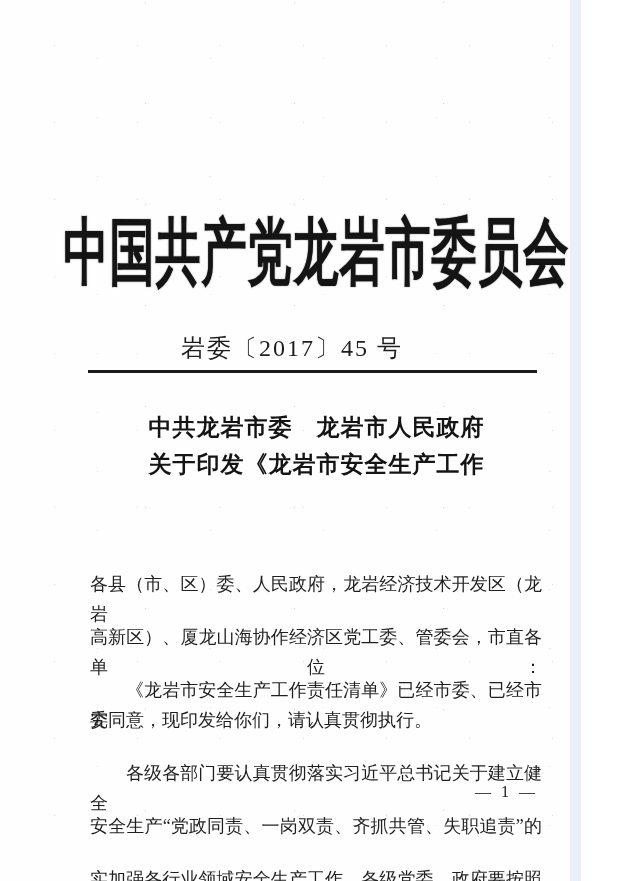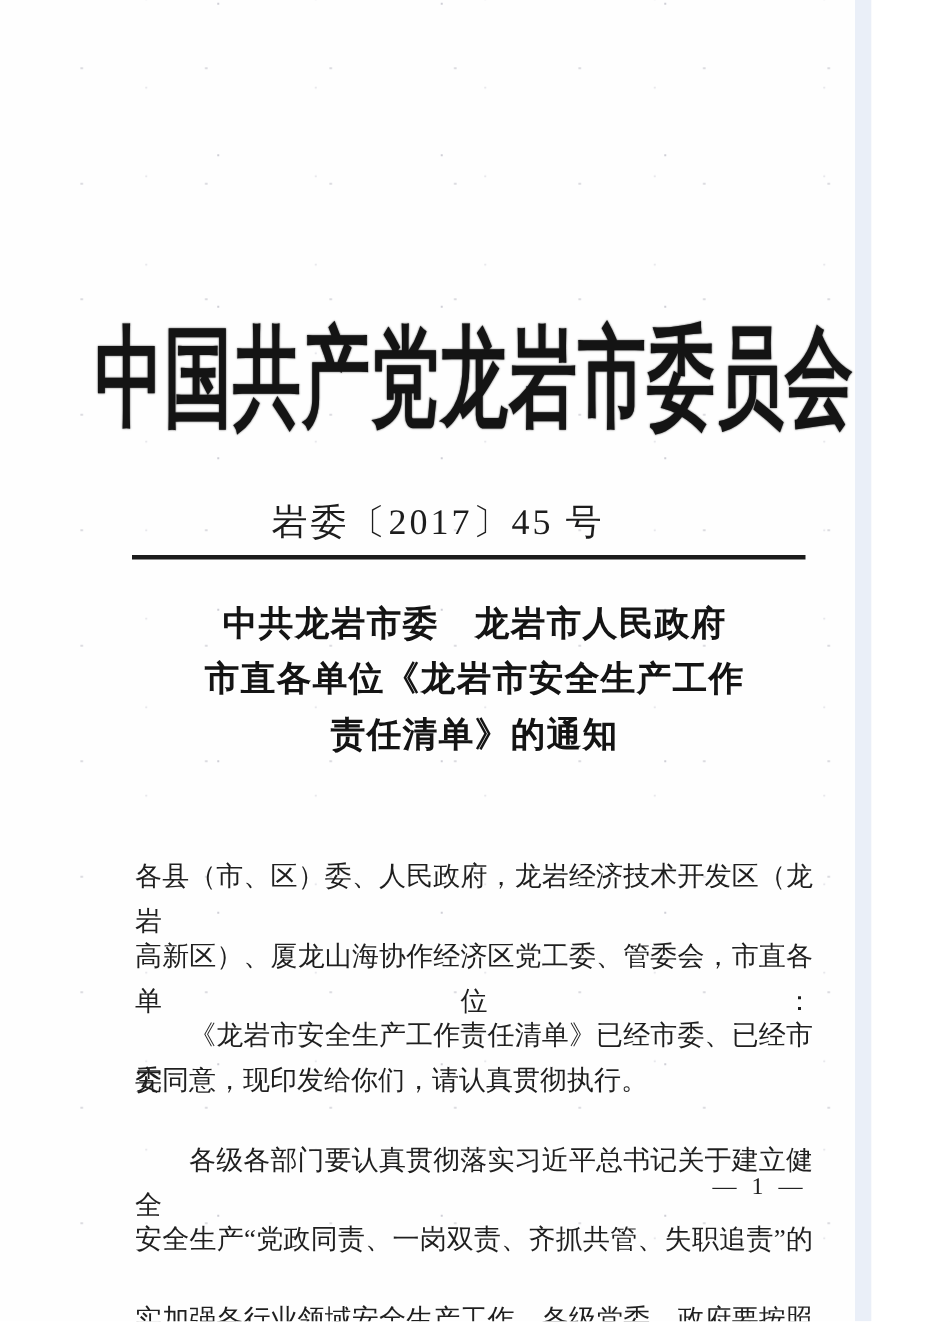--- a/index.html
+++ b/index.html
@@ -60,21 +60,21 @@
   .rule {
     position: absolute;
     top: 370px;
     left: 88px;
     width: 449px;
     height: 3px;
     background: #1c1c1c;
   }
   .title-block {
     position: absolute;
-    top: 397px;
+    top: 409px;
     left: 0;
     width: 633px;
     text-align: center;
     font-weight: bold;
     font-size: 23px;
     line-height: 37px;
     color: #141414;
     letter-spacing: 1px;
   }
   .body-block {
@@ -118,22 +118,21 @@
   <div class="scan-strip-right"></div>
 
   <div class="org-name">中国共产党龙岩市委员会</div>
 
   <div class="doc-number">岩委〔2017〕45 号</div>
 
   <div class="rule"></div>
 
   <div class="title-block">
     <div>中共龙岩市委　龙岩市人民政府</div>
-    <div>市直各单位《龙岩市安全生产工作</div>
-    <div>责任清单》的通知</div>
+    <div>关于印发《龙岩市安全生产工作</div>
   </div>
 
   <div class="body-block">
     <div class="body-line fill">各县（市、区）委、人民政府，龙岩经济技术开发区（龙岩</div>
     <div class="body-line fill">高新区）、厦龙山海协作经济区党工委、管委会，市直各单位：</div>
     <div class="body-line fill indent">《龙岩市安全生产工作责任清单》已经市委、已经市委</div>
     <div class="body-line">究同意，现印发给你们，请认真贯彻执行。</div>
     <div class="body-line fill indent">各级各部门要认真贯彻落实习近平总书记关于建立健全</div>
     <div class="body-line fill">安全生产“党政同责、一岗双责、齐抓共管、失职追责”的</div>
     <div class="body-line fill">实加强各行业领域安全生产工作。各级党委、政府要按照属</div>

